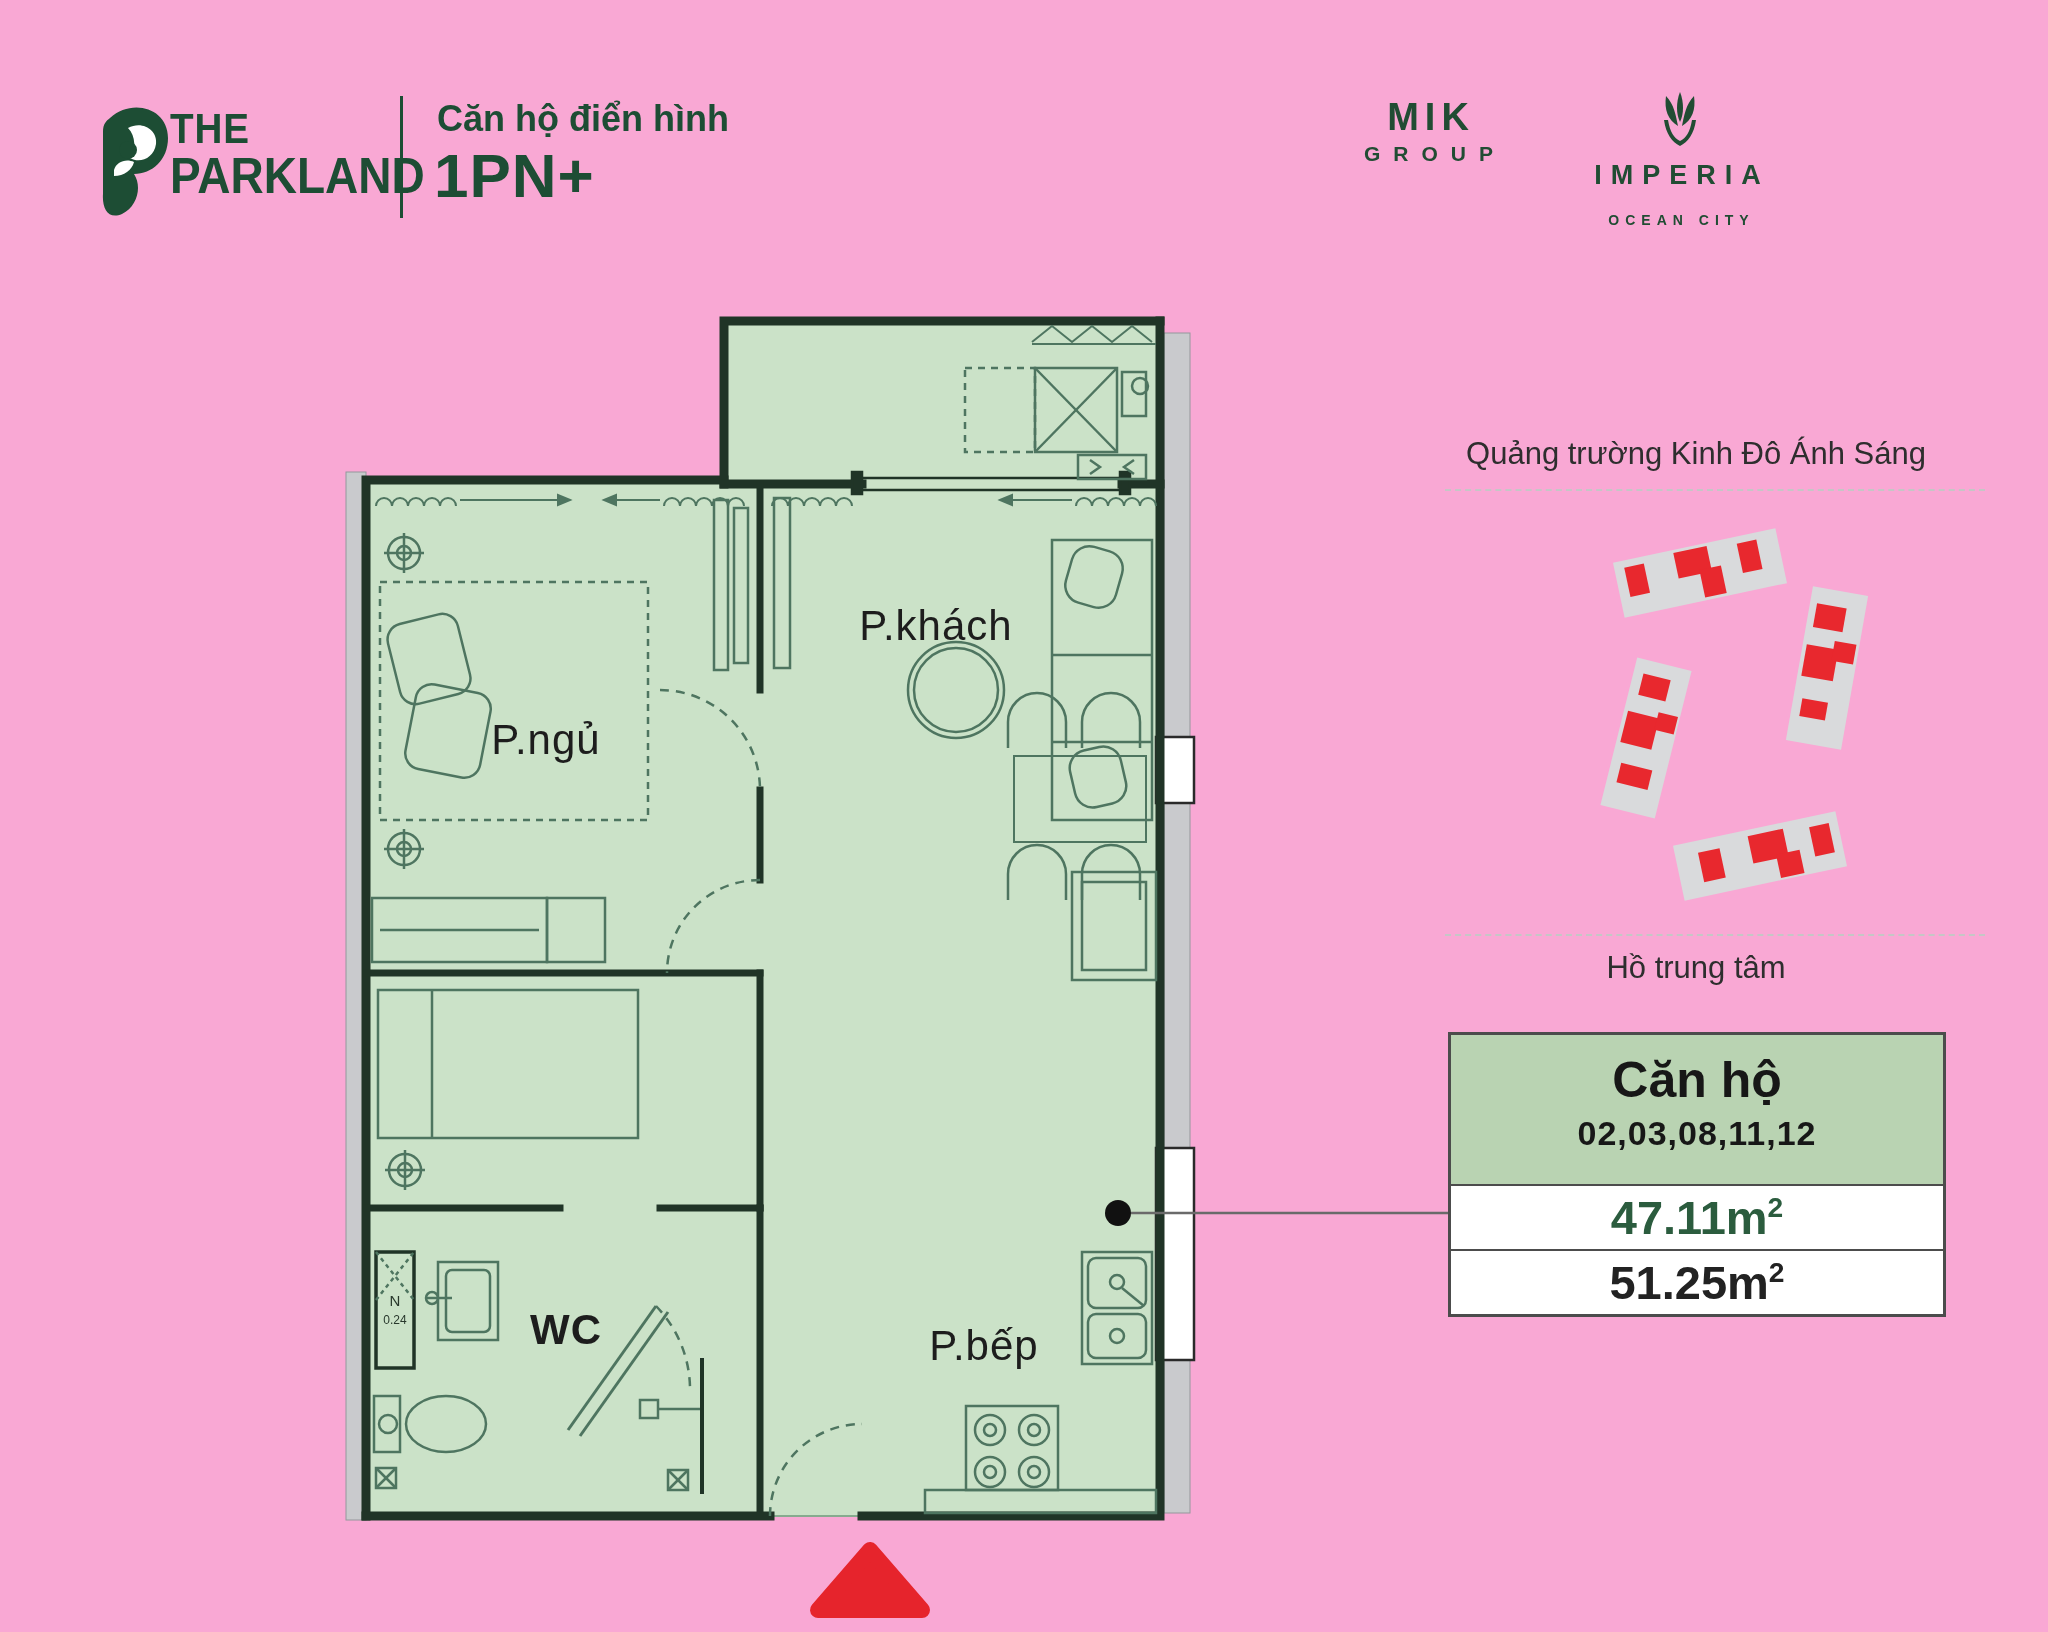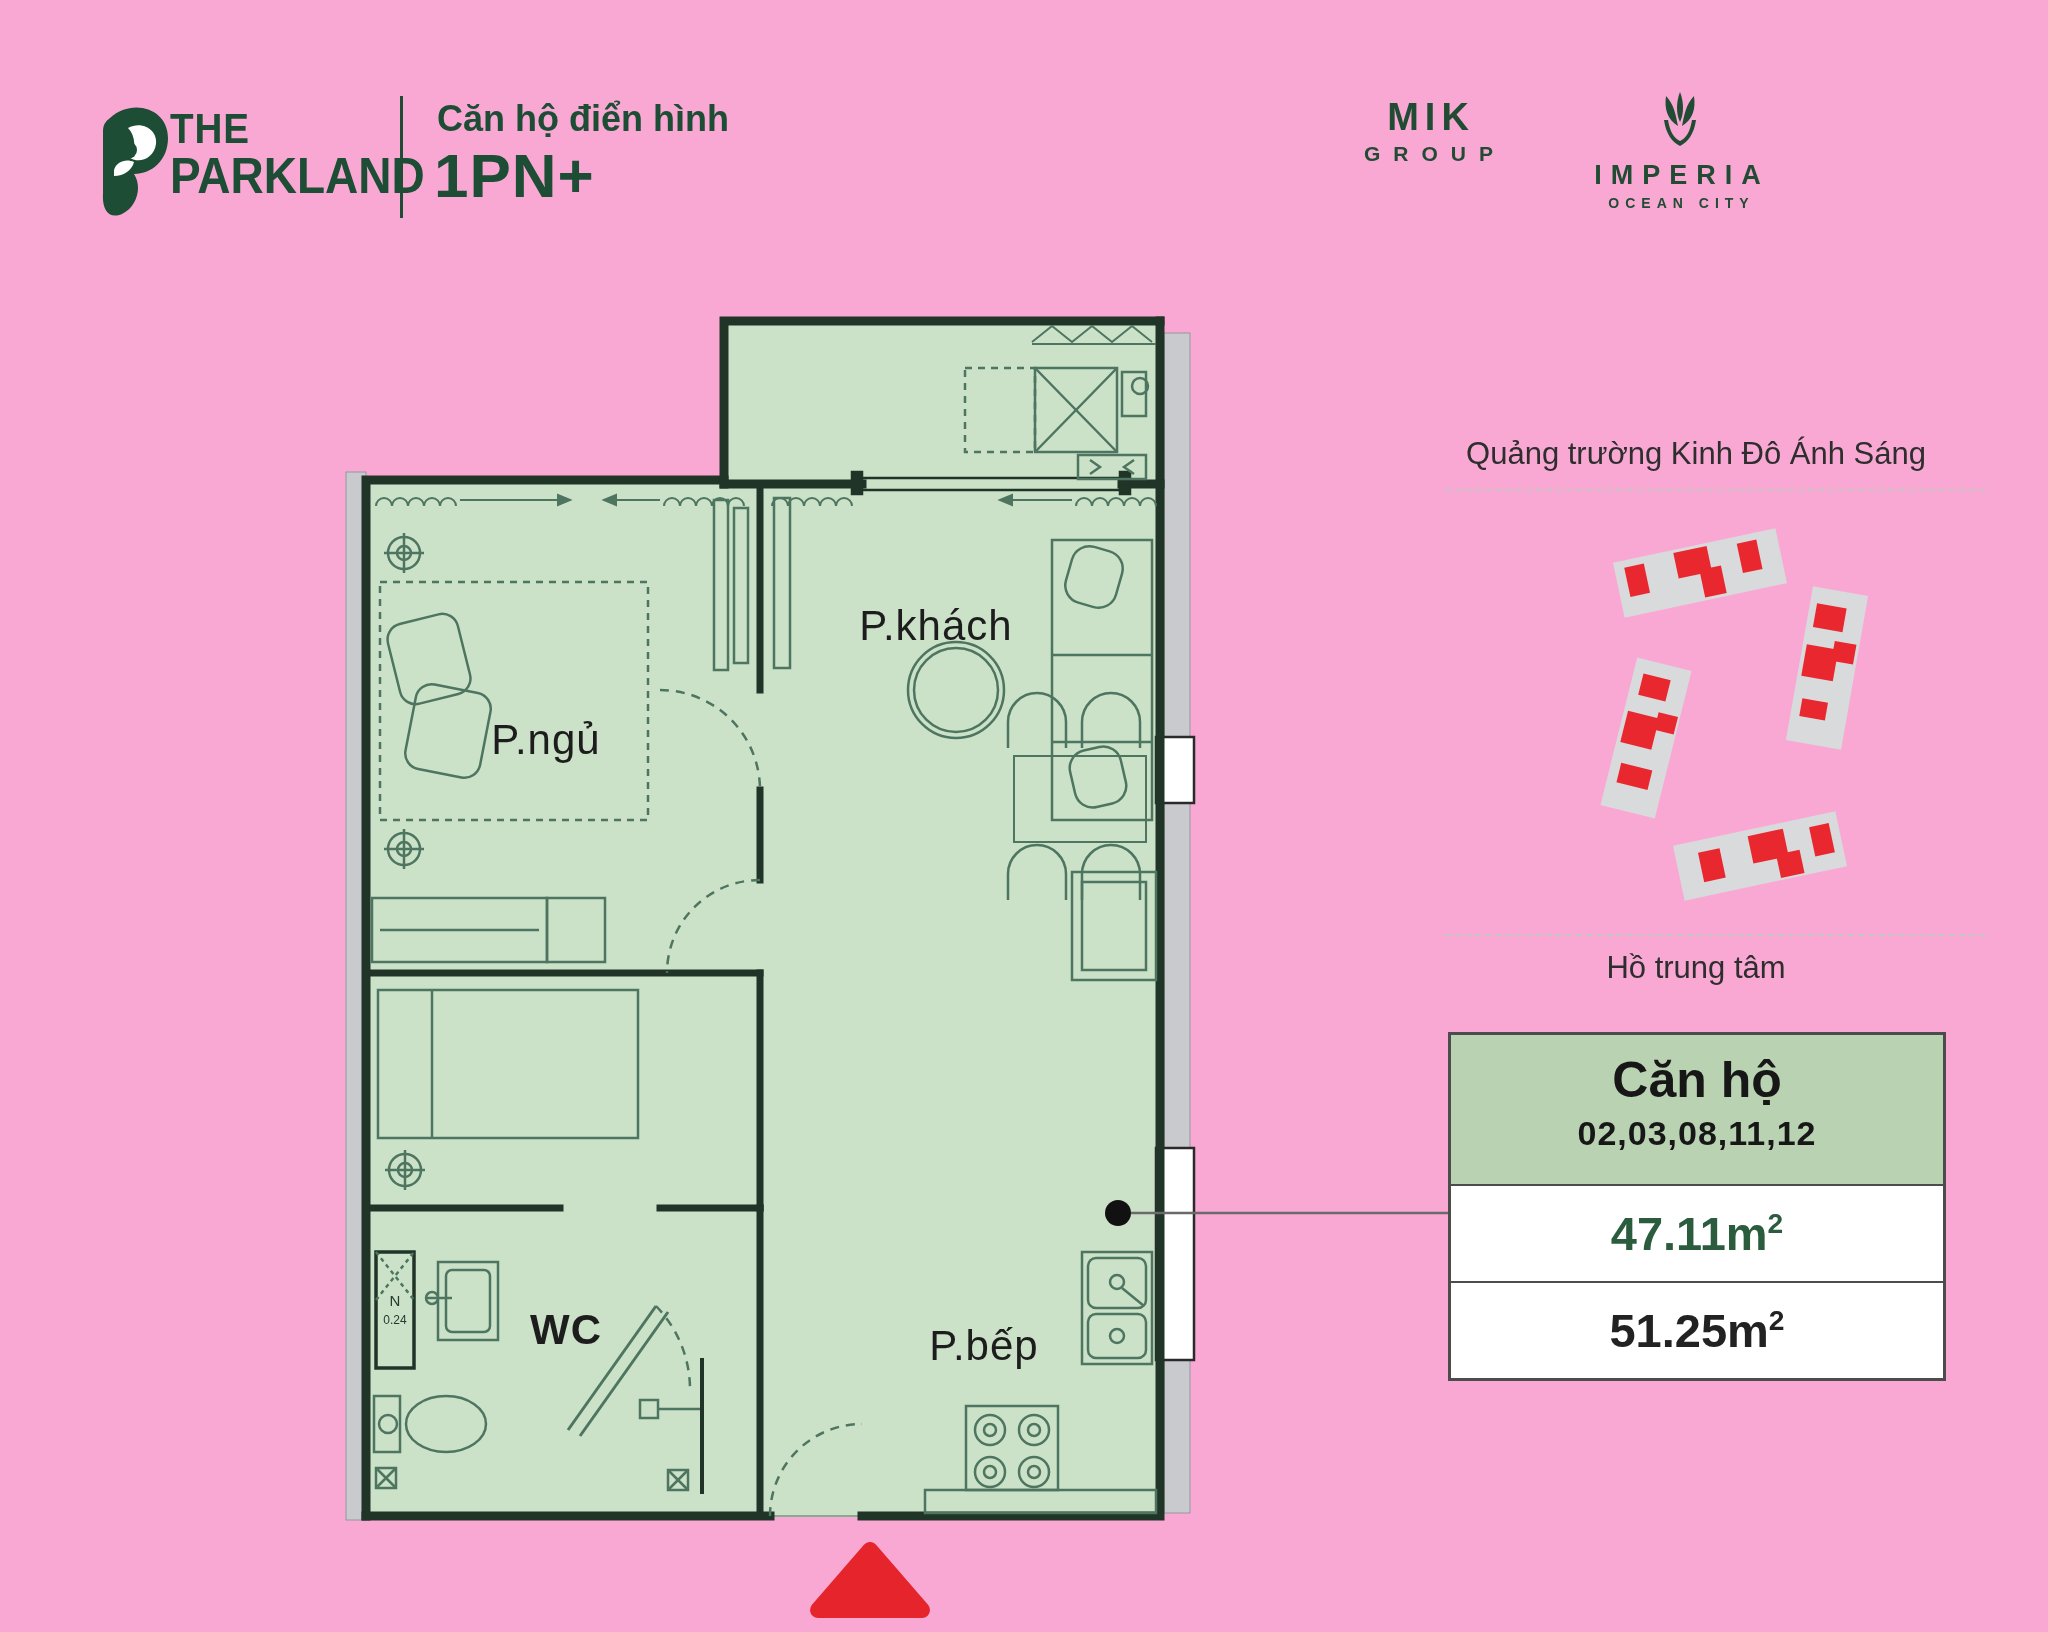--- a/index.html
+++ b/index.html
@@ -11,33 +11,33 @@
   .brand-the{font-size:42px;font-weight:800;letter-spacing:1px;line-height:1.0;}
   .brand-parkland{font-size:50px;font-weight:800;letter-spacing:0px;line-height:1.04;}
   .hdr-divider{left:400px;top:96px;width:3px;height:122px;background:#1d4d34;}
   .hdr-subtitle{left:437px;top:98px;font-size:36px;font-weight:700;color:#1d4d34;}
   .hdr-unit{left:434px;top:140px;font-size:62px;font-weight:800;color:#1d4d34;letter-spacing:1px;}
   .mik{left:1338px;top:98px;width:186px;text-align:center;color:#214c33;}
   .mik-name{font-size:38px;font-weight:700;letter-spacing:6px;line-height:1.0;}
   .mik-group{font-size:21px;font-weight:600;letter-spacing:13px;margin-top:6px;margin-left:8px;}
   .imperia{left:1562px;top:90px;width:236px;text-align:center;color:#214c33;}
   .imperia-name{font-size:27px;font-weight:700;letter-spacing:9px;margin-top:8px;margin-left:4px;}
-  .imperia-sub{font-size:14px;font-weight:700;letter-spacing:6px;margin-top:4px;margin-left:3px;}
+  .imperia-sub{font-size:14px;font-weight:700;letter-spacing:6px;margin-top:21px;margin-left:3px;}
   
   .side-label{left:1440px;width:512px;text-align:center;color:#2e2e2e;font-size:31px;font-weight:400;}
   .lbl-square{top:436px;}
   .lbl-lake{top:950px;}
   .dash-sep{left:1445px;width:540px;height:0;border-top:2px dashed #c6c6c6;}
   .sep1{top:489px;} .sep2{top:934px;}
   
   .info-box{left:1448px;top:1032px;width:492px;border:3px solid #4c4c4c;background:#ffffff;}
   .info-head{background:#b9d3b2;text-align:center;padding:14px 0 30px 0;color:#171717;}
   .info-title{font-size:50px;font-weight:800;line-height:1.25;}
   .info-units{font-size:34px;font-weight:800;line-height:1.25;letter-spacing:1px;}
-  .info-row{border-top:2px solid #4c4c4c;text-align:center;padding:20px 0;}
+  .info-row{border-top:2px solid #4c4c4c;text-align:center;padding:4px 0;}
   .info-area1{font-size:47px;font-weight:800;color:#2b5c3e;}
   .info-area2{font-size:47px;font-weight:600;color:#222222;text-align:right;}
   sup{font-size:60%;}
   
   .plan-svg{left:0;top:0;width:2048px;height:1632px;}
   text.room-label{font-family:"Liberation Sans","DejaVu Sans",sans-serif;font-size:42px;font-weight:500;
                   fill:#1d1d1d;letter-spacing:1px;}
   text.tiny{font-family:"Liberation Sans","DejaVu Sans",sans-serif;fill:#28382c;}
 </style>
 </head>

